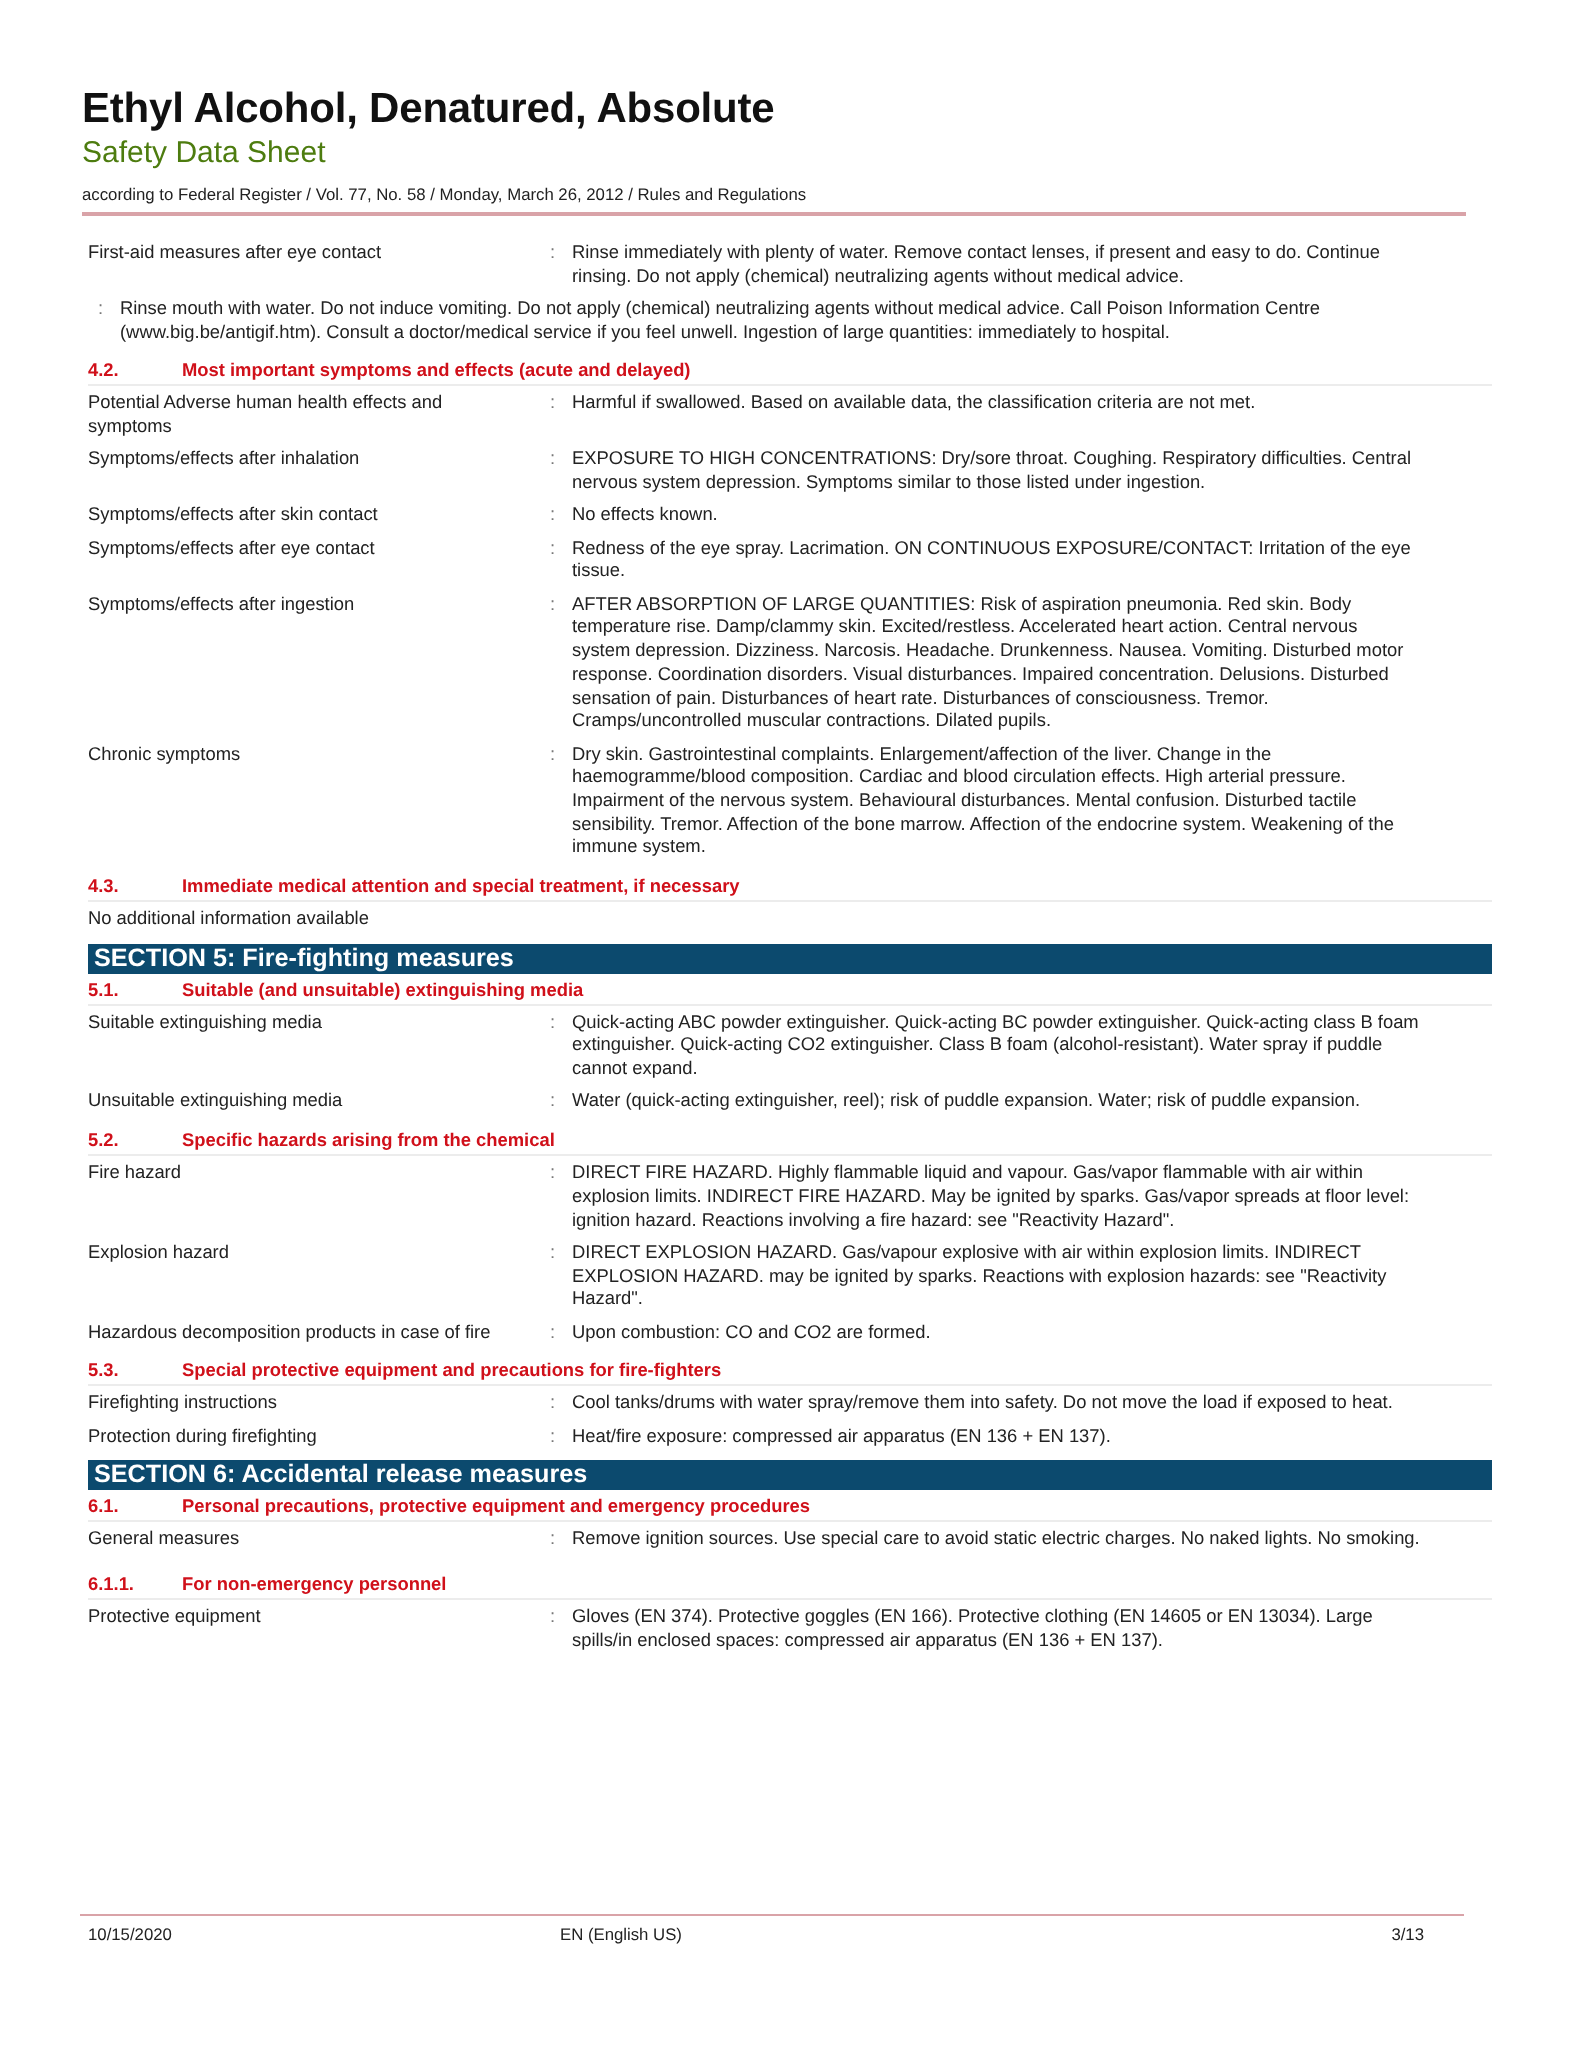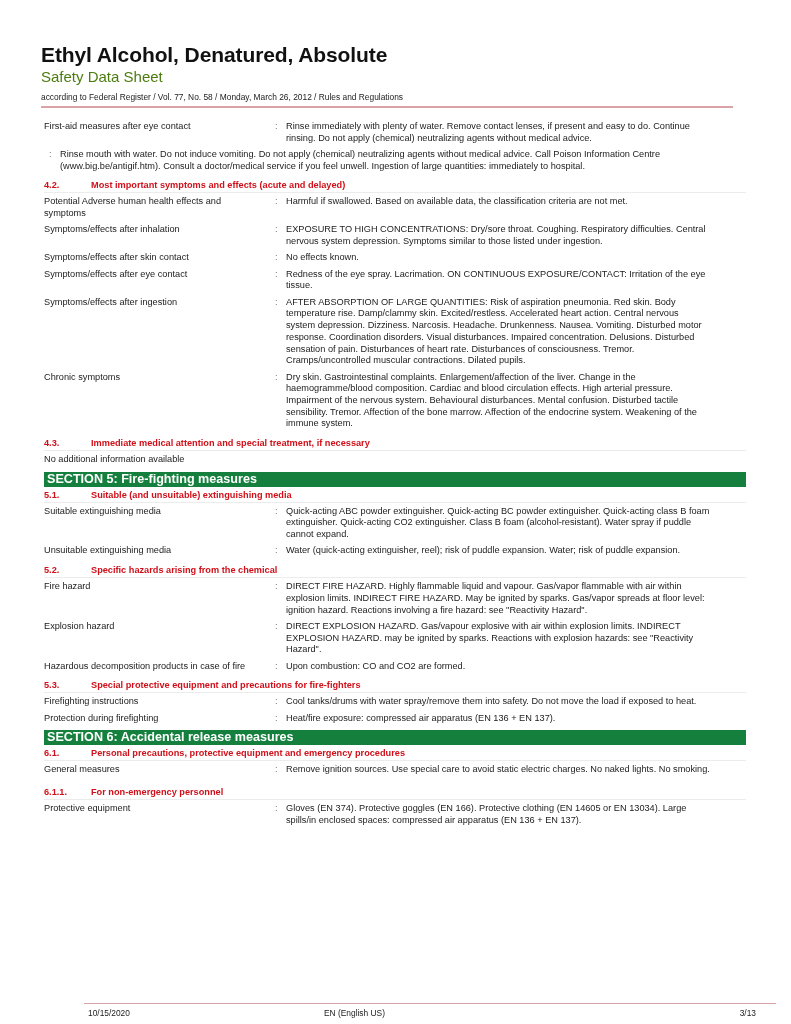--- a/index.html
+++ b/index.html
@@ -18,24 +18,24 @@
     .row .label { width: 226px; flex: 0 0 226px; padding-right: 6px; }
     .row .colon { width: 16px; flex: 0 0 16px; text-align: left; padding-left: 5px; color: #777; }
     .row .value { flex: 1; padding-right: 36px; }
 
     .subsection { display: flex; font-size: 9.2px; font-weight: bold; color: #d0101a; line-height: 12px;
                   padding-bottom: 1px; border-bottom: 1px solid #ececec; margin-top: 7px; margin-bottom: 3px; }
     .subsection .num { width: 47px; flex: 0 0 47px; }
 
     .plain { font-size: 9.2px; line-height: 11.7px; color: #222; margin-bottom: 4px; }
 
-    .section-bar { background: #15803d; color: #fff; font-weight: bold; font-size: 12.6px; line-height: 14px;
+    .section-bar { background: #0c4a6e; color: #fff; font-weight: bold; font-size: 12.6px; line-height: 14px;
                    height: 15px; padding-left: 3px; margin-top: 6px; margin-bottom: 1px; width: 702px; }
 
-    .footer { position: absolute; left: 40px; top: 1003px; width: 692px; margin-left: 44px; }
+    .footer { position: absolute; left: 40px; top: 957px; width: 692px; }
     .footer-rule { height: 1px; background: #d9a3a8; width: 692px; }
     .footer-row { display: flex; font-size: 8.4px; line-height: 11px; color: #222; margin-top: 4px; position: relative; height: 12px; }
     .footer-date { position: absolute; left: 4px; }
     .footer-lang { position: absolute; left: 240px; }
     .footer-page { position: absolute; right: 20px; }
   </style>
 </head>
 <body>
 
 <div class="header">

